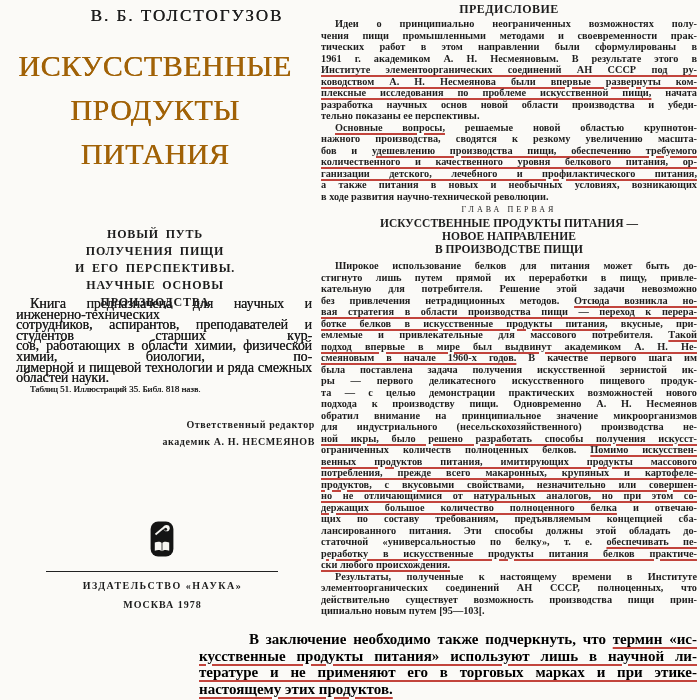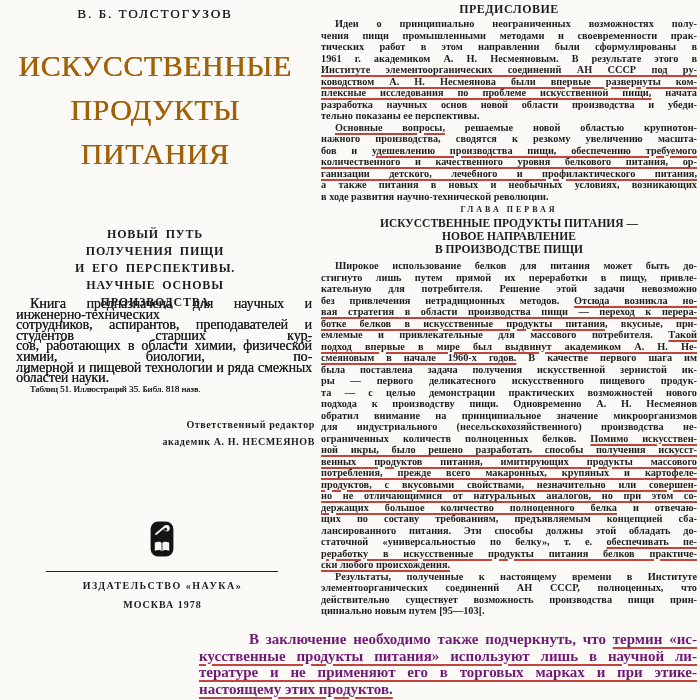--- a/index.html
+++ b/index.html
@@ -15,21 +15,21 @@
   .ul{
     text-decoration:underline;
     text-decoration-color:#c2443c;
     text-decoration-thickness:1.5px;
     text-underline-offset:2.2px;
   }
   
   .left-page{position:absolute;left:0;top:0;width:320px;height:700px;}
   .author{
     position:absolute;left:0;top:6px;width:310px;text-align:center;
-    font-size:13px;letter-spacing:2px;text-shadow:0.3px 0 0 currentColor;
+    font-size:17px;letter-spacing:2px;text-shadow:0.3px 0 0 currentColor;padding-left:32px;
   }
   .title{
     position:absolute;left:0;top:44px;width:310px;text-align:center;
     font-size:30px;line-height:44px;letter-spacing:0.5px;color:#a16207;
     text-shadow:0.4px 0 0 currentColor;
   }
   .subtitle{
     position:absolute;left:0;top:199px;width:310px;text-align:center;
     font-size:12px;line-height:17px;font-weight:bold;letter-spacing:0.8px;word-spacing:3px;margin-top:27px;
   }
@@ -51,31 +51,31 @@
     font-size:10px;font-weight:bold;letter-spacing:1px;
   }
   
   .right-page{position:absolute;left:321px;top:2px;width:376px;}
   .rp-heading{
     text-align:center;font-size:12px;font-weight:bold;letter-spacing:0.5px;
     line-height:14px;margin-bottom:2px;
   }
   .body{font-size:10.3px;line-height:11.5px;font-weight:bold;color:#1e1e1e;}
   .ch-label{
-    text-align:center;font-size:8px;font-weight:bold;letter-spacing:3px;
+    text-align:center;font-size:8px;font-weight:normal;letter-spacing:3px;
     line-height:10px;margin-top:3px;
   }
   .ch-title{
     text-align:center;font-size:11.5px;font-weight:bold;line-height:13px;
     margin-top:2px;margin-bottom:4px;
   }
   
   .bottom-note{
     position:absolute;left:199px;top:631px;width:498px;
-    font-size:15px;line-height:16.5px;font-weight:bold;color:#701a75;
+    font-size:15px;line-height:16.5px;font-weight:bold;color:#000000;
   }
   .bottom-note .tl.ind{text-indent:50px;}
   .bottom-note .ul{text-decoration-thickness:2px;text-underline-offset:3px;}
 </style>
 </head>
 <body>
 
 <div class="sheet">
 
   <div class="left-page">
@@ -163,22 +163,22 @@
         <div class="tl"><span class="ul">ботке белков в искусственные продукты питания</span><span>, вкусные, при-</span></div>
         <div class="tl"><span>емлемые и привлекательные для массового потребителя. </span><span class="ul">Такой</span></div>
         <div class="tl"><span class="ul">подход впервые в мире был выдвинут академиком А. Н. Не-</span></div>
         <div class="tl"><span class="ul">смеяновым в начале 1960-х годов.</span><span> В качестве первого шага им</span></div>
         <div class="tl"><span>была поставлена задача получения искусственной зернистой ик-</span></div>
         <div class="tl"><span>ры — первого деликатесного искусственного пищевого продук-</span></div>
         <div class="tl"><span>та — с целью демонстрации практических возможностей нового</span></div>
         <div class="tl"><span>подхода к производству пищи. Одновременно А. Н. Несмеянов</span></div>
         <div class="tl"><span>обратил внимание на принципиальное значение микроорганизмов</span></div>
         <div class="tl"><span>для индустриального (несельскохозяйственного) производства не-</span></div>
+        <div class="tl"><span class="ul">ной икры, было решено разработать способы получения искусст-</span></div>
         <div class="tl"><span>ограниченных количеств полноценных белков. </span><span class="ul">Помимо искусствен-</span></div>
-        <div class="tl"><span class="ul">ной икры, было решено разработать способы получения искусст-</span></div>
         <div class="tl"><span class="ul">венных продуктов питания, имитирующих продукты массового</span></div>
         <div class="tl"><span class="ul">потребления, прежде всего макаронных, крупяных и картофеле-</span></div>
         <div class="tl"><span class="ul">продуктов, с вкусовыми свойствами, незначительно или совершен-</span></div>
         <div class="tl"><span class="ul">но не отличающимися от натуральных аналогов, но при этом со-</span></div>
         <div class="tl"><span class="ul">держащих большое количество полноценного белка</span><span> и отвечаю-</span></div>
         <div class="tl"><span>щих по составу требованиям, предъявляемым концепцией сба-</span></div>
         <div class="tl"><span>лансированного питания. Эти способы должны этой обладать до-</span></div>
         <div class="tl"><span>статочной «универсальностью по белку», т. е. </span><span class="ul">обеспечивать пе-</span></div>
         <div class="tl"><span class="ul">реработку в искусственные продукты питания белков практиче-</span></div>
         <div class="tl last"><span class="ul">ски любого происхождения.</span></div>

